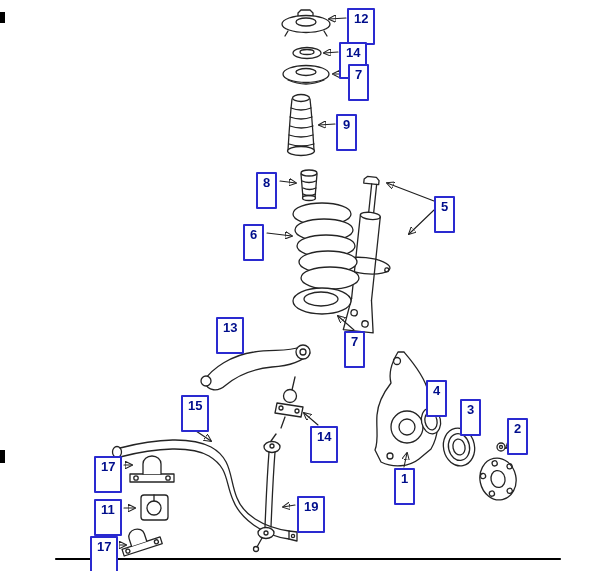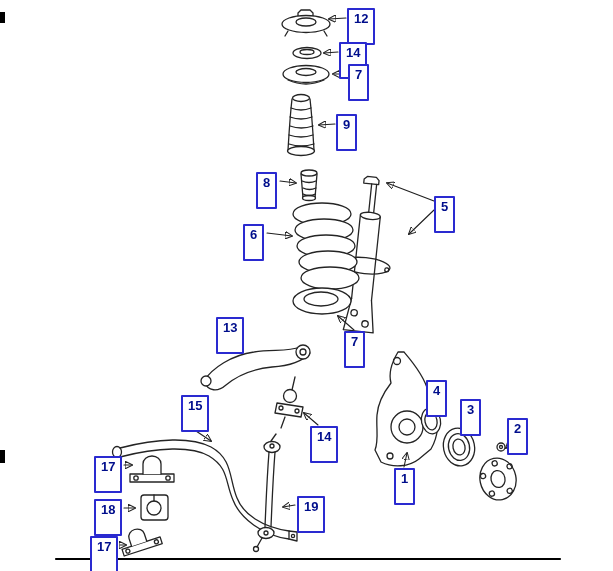--- a/index.html
+++ b/index.html
@@ -228,21 +228,21 @@
   <div class="callout" style="left:348px;top:64px">7</div>
   <div class="callout" style="left:336px;top:114px">9</div>
   <div class="callout" style="left:256px;top:172px">8</div>
   <div class="callout" style="left:434px;top:196px">5</div>
   <div class="callout" style="left:243px;top:224px">6</div>
   <div class="callout" style="left:344px;top:331px">7</div>
   <div class="callout" style="left:216px;top:317px">13</div>
   <div class="callout" style="left:310px;top:426px">14</div>
   <div class="callout" style="left:181px;top:395px">15</div>
   <div class="callout" style="left:94px;top:456px">17</div>
-  <div class="callout" style="left:94px;top:499px">18</div>
+  <div class="callout" style="left:94px;top:499px">11</div>
   <div class="callout" style="left:90px;top:536px">17</div>
   <div class="callout" style="left:297px;top:496px">19</div>
   <div class="callout" style="left:426px;top:380px">4</div>
   <div class="callout" style="left:460px;top:399px">3</div>
   <div class="callout" style="left:507px;top:418px">2</div>
   <div class="callout" style="left:394px;top:468px">1</div>
 
 </div>
 
 </body></html>

